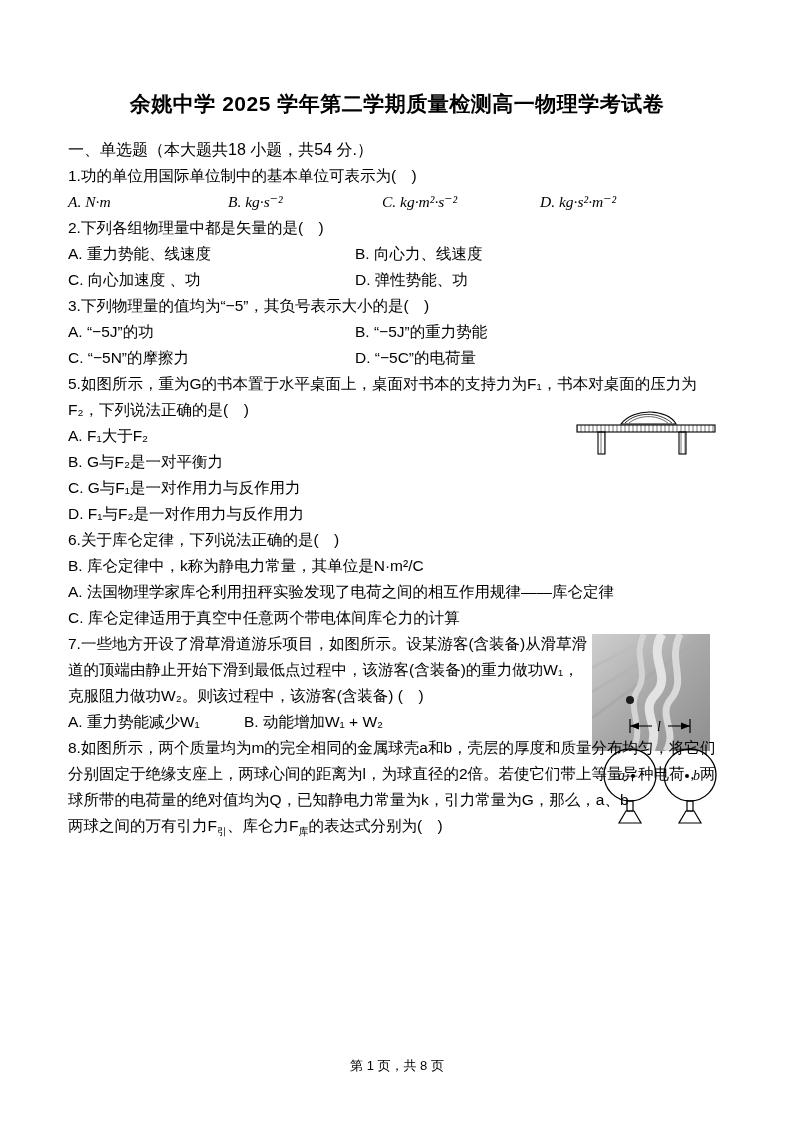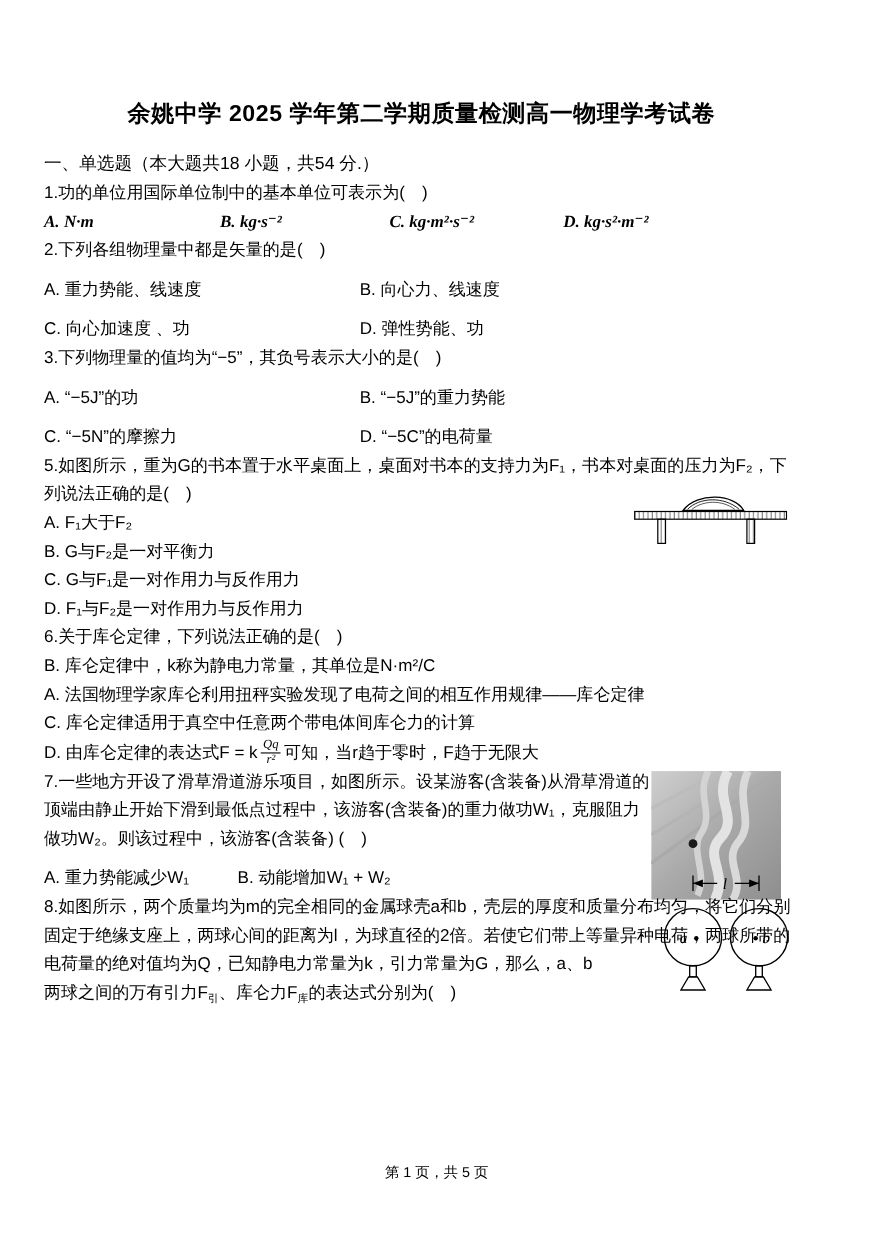--- a/index.html
+++ b/index.html
@@ -1,29 +1,29 @@
 <!DOCTYPE html>
 <html><head>
 <meta charset="utf-8">
 <style>
   * { margin:0; padding:0; box-sizing:border-box; }
   html,body { width:794px; height:1123px; background:#ffffff; }
   .page { position:relative; width:794px; height:1123px; background:#fff; color:#000;
           font-family:"Liberation Sans","DejaVu Sans",sans-serif;
-          padding:90px 68px 0 40px; font-size:15.5px; line-height:26px; overflow:hidden; }
+          padding:90px 68px 0 68px; font-size:15.5px; line-height:26px; overflow:hidden; }
   .title { text-align:center; font-size:21px; line-height:27px; font-weight:700;
            margin-bottom:19px; letter-spacing:0.5px; }
   .section { font-weight:400; font-size:16px; line-height:27px; }
   .qblock { position:relative; }
   .opts-row4 { display:flex; }
   .w1{flex:0 0 160px;} .w2{flex:0 0 122px;} .w3{flex:0 0 158px;margin-left:32px;} .w4{flex:1;}
-  .opts-2col { display:flex;margin-top:10px; }
+  .opts-2col { display:flex; }
   .c1 { flex:0 0 287px; }
   .c1s { flex:0 0 176px; }
-  .mi { font-family:"Liberation Serif","DejaVu Serif",serif; font-style:italic;font-weight:bold; }
+  .mi { font-family:"Liberation Serif","DejaVu Serif",serif; font-style:italic; }
   .frac { display:inline-block; text-align:center; vertical-align:middle;
           font-family:"Liberation Serif","DejaVu Serif",serif; font-style:italic;
           font-size:11.5px; line-height:1.15; margin:0 3px; }
   .frac .fnum { display:block; border-bottom:1px solid #000; padding:0 2px; }
   .frac .fden { display:block; }
   sub { font-size:10px; }
   .wrap7 { margin-right:134px; }
   .wrap8 { }
   .fig5 { position:absolute; top:28px; right:10px; width:140px; height:60px; }
   .fig7 { position:absolute; top:3px; right:16px; width:118px; height:117px; }
@@ -94,23 +94,20 @@
     <div>B. G与F₂是一对平衡力</div>
     <div>C. G与F₁是一对作用力与反作用力</div>
     <div>D. F₁与F₂是一对作用力与反作用力</div>
   </div>
 
   <div class="qblock">
     <div>6.关于库仑定律，下列说法正确的是(　)</div>
     <div>B. 库仑定律中，k称为静电力常量，其单位是N·m²/C</div>
     <div>A. 法国物理学家库仑利用扭秤实验发现了电荷之间的相互作用规律——库仑定律</div>
     <div>C. 库仑定律适用于真空中任意两个带电体间库仑力的计算</div>
-    <div>
-      <span>D. 由库仑定律的表达式F = k</span><span class="frac"><span class="fnum">Qq</span><span class="fden">r²</span></span><span>可知，当r趋于零时，F趋于无限大</span>
-    </div>
   </div>
 
   <div class="qblock">
     <svg class="fig7" viewBox="0 0 118 117" aria-hidden="true">
       <defs>
         <linearGradient id="gph" x1="0" y1="0" x2="1" y2="1">
           <stop offset="0" stop-color="#cfcfcf"></stop>
           <stop offset="0.5" stop-color="#a9a9a9"></stop>
           <stop offset="1" stop-color="#8e8e8e"></stop>
         </linearGradient>
@@ -150,15 +147,15 @@
       <path d="M17 112 h22 l-7 -12 h-8 z" fill="none" stroke="#000" stroke-width="1.2"></path>
       <path d="M85 90 h6 v10 h-6 z" fill="none" stroke="#000" stroke-width="1.2"></path>
       <path d="M77 112 h22 l-7 -12 h-8 z" fill="none" stroke="#000" stroke-width="1.2"></path>
     </svg>
     <div class="wrap8">8.如图所示，两个质量均为m的完全相同的金属球壳a和b，壳层的厚度和质量分布均匀，将它们分别固定于绝缘支座上，两球心间的距离为l，为球直径的2倍。若使它们带上等量异种电荷，两球所带的电荷量的绝对值均为Q，已知静电力常量为k，引力常量为G，那么，a、b</div>
     <div>
       <span>两球之间的万有引力F</span><sub>引</sub><span>、库仑力F</span><sub>库</sub><span>的表达式分别为(　)</span>
     </div>
   </div>
 
-  <div class="footer">第 1 页，共 5 页</div>
+  <div class="footer">第 1 页，共 8 页</div>
 
 </div>
 
 </body></html>

